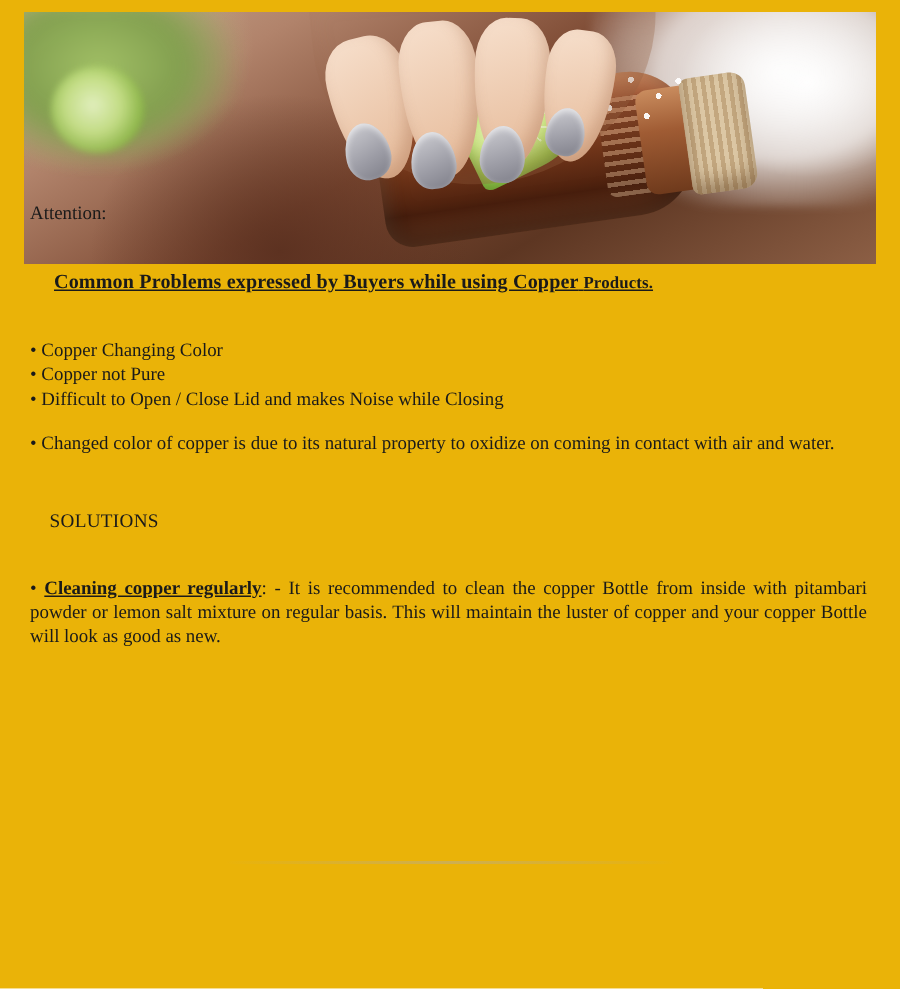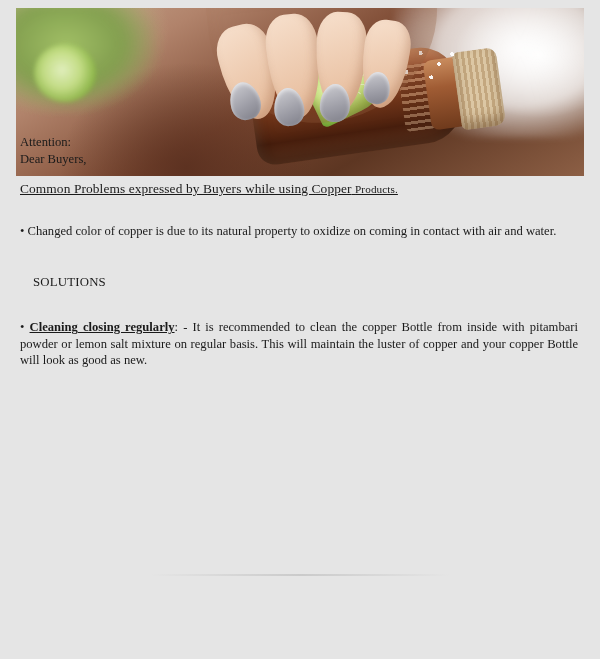--- a/index.html
+++ b/index.html
@@ -13,21 +13,21 @@
     font-family: "Liberation Serif", serif;
     color: #1a1a1a;
     overflow: hidden;
     position: relative;
   }
 
   .page {
     position: relative;
     width: 600px;
     height: 659px;
-    background: #e5e5e5;
+    background: #eab308;
   }
 
   
   .hero {
     position: absolute;
     left: 16px;
     top: 8px;
     width: 568px;
     height: 168px;
     overflow: hidden;
@@ -198,23 +198,23 @@
     font-size: 12.6px;
     line-height: 17px;
     margin: 0;
   }
   .spacer-sm { height: 7px; }
   .spacer-md { height: 13px; }
   .spacer-lg { height: 16px; }
 
   .heading {
     font-size: 13.4px;
-    font-weight: normal;
+    font-weight: bold;
     text-decoration: underline;
-    margin: 0;
+    margin: 16px;
     letter-spacing: .1px;
   }
   .heading .small {
     font-size: 11.2px;
   }
 
   .bullets .line { text-align: left; }
 
   .solutions {
     font-size: 12.8px;
@@ -263,46 +263,50 @@
     <div class="finger f4"></div>
     <div class="nail n1"></div>
     <div class="nail n2"></div>
     <div class="nail n3"></div>
     <div class="nail n4"></div>
   </div>
 
   <div class="content">
 
     <p class="attn">Attention:</p>
-    <p class="attn">Dear Buyers,</p>
 
     <div class="spacer-md"></div>
 
     <p class="heading">
       <span>Common Problems expressed by Buyers while using Copper</span>
       <span class="small">Products.</span>
     </p>
 
     <div class="spacer-md"></div>
 
+    <div class="bullets">
+      <p class="line">• Copper Changing Color</p>
+      <p class="line">• Copper not Pure</p>
+      <p class="line">• Difficult to Open / Close Lid and makes Noise while Closing</p>
+    </div>
 
     <div class="spacer-md"></div>
 
 
     <p class="line para">• Changed color of copper is due to its natural property to oxidize on coming in contact with air and water.</p>
 
     <div class="spacer-sm"></div>
 
 
     <div class="spacer-lg"></div>
 
     <p class="solutions">SOLUTIONS</p>
 
     <div class="spacer-lg"></div>
 
-    <p class="line para"><span>•</span> <span class="clean-lead">Cleaning closing regularly</span><span>: - It is recommended to clean the copper Bottle from inside with pitambari powder or lemon salt mixture on regular basis. This will maintain the luster of copper and your copper Bottle will look as good as new.</span></p>
+    <p class="line para"><span>•</span> <span class="clean-lead">Cleaning copper regularly</span><span>: - It is recommended to clean the copper Bottle from inside with pitambari powder or lemon salt mixture on regular basis. This will maintain the luster of copper and your copper Bottle will look as good as new.</span></p>
 
     <div class="spacer-md"></div>
 
   </div>
 
   <div class="footer-fade"></div>
 </div>
 
 </body></html>

